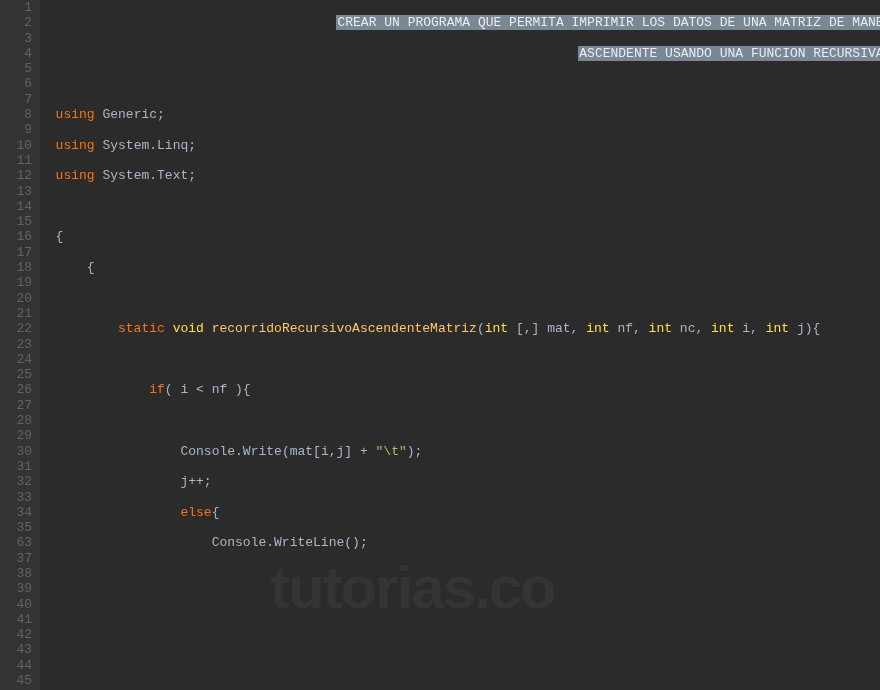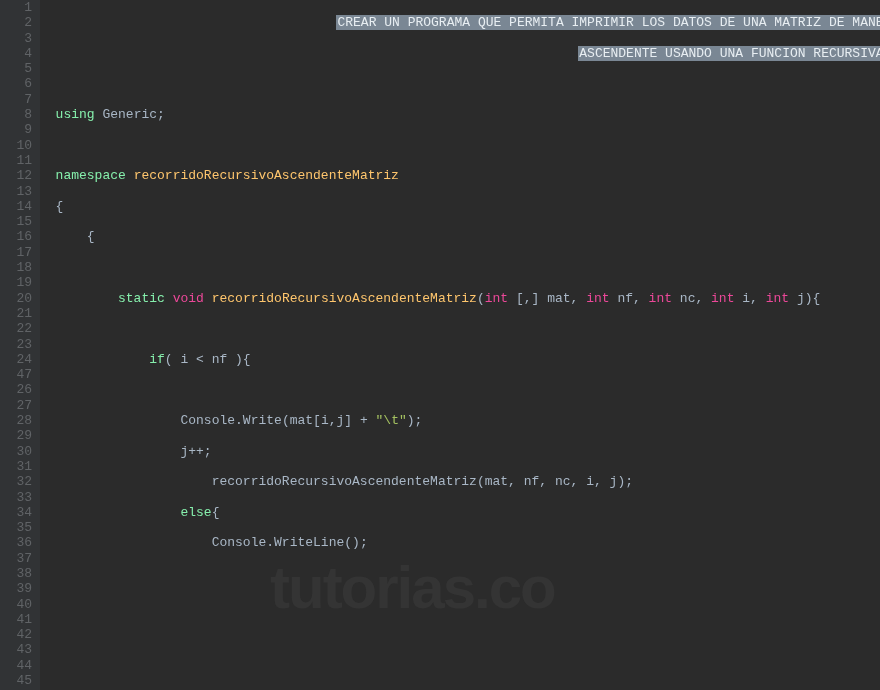--- a/index.html
+++ b/index.html
@@ -27,22 +27,22 @@
   .editor {
     flex: 1;
     background: #2b2b2b;
     color: #a9b7c6;
     line-height: 15.3px;
     white-space: pre;
     position: relative;
     overflow: hidden;
   }
   .editor .line { height: 15.3px; }
-  .kw { color: #86efac; }
-  .type { color: #ec4899; }
+  .kw { color: #f97316; }
+  .type { color: #fde047; }
   .cls { color: #ffc66d; }
   .fn { color: #ffc66d; }
   .str { color: #a5c261; }
   .sel {
     background: #7a8794;
     color: #e8eef2;
     padding: 0 1px;
   }
   .watermark {
     position: absolute;
@@ -77,60 +77,60 @@
 <div>15</div>
 <div>16</div>
 <div>17</div>
 <div>18</div>
 <div>19</div>
 <div>20</div>
 <div>21</div>
 <div>22</div>
 <div>23</div>
 <div>24</div>
-<div>47</div>
+<div>25</div>
 <div>26</div>
 <div>27</div>
 <div>28</div>
 <div>29</div>
 <div>30</div>
 <div>31</div>
 <div>32</div>
 <div>33</div>
 <div>34</div>
 <div>35</div>
-<div>36</div>
+<div>63</div>
 <div>37</div>
 <div>38</div>
 <div>39</div>
 <div>40</div>
 <div>41</div>
 <div>42</div>
 <div>43</div>
 <div>44</div>
 <div>45</div>
 </div>
 
 <div class="editor">
 <div class="line">                                      <span class="sel">CREAR UN PROGRAMA QUE PERMITA IMPRIMIR LOS DATOS DE UNA MATRIZ DE MANERA</span></div>
 <div class="line">                                                                     <span class="sel">ASCENDENTE USANDO UNA FUNCION RECURSIVA</span></div>
 <div class="line"> </div>
 <div class="line">  <span class="kw">using</span> <span>Generic</span>;</div>
+<div class="line">  <span class="kw">using</span> <span>System.Linq</span>;</div>
+<div class="line">  <span class="kw">using</span> <span>System.Text</span>;</div>
 <div class="line"> </div>
-<div class="line">  <span class="kw">namespace</span> <span class="cls">recorridoRecursivoAscendenteMatriz</span></div>
 <div class="line">  {</div>
 <div class="line">      {</div>
 <div class="line"> </div>
 <div class="line">          <span class="kw">static</span> <span class="type">void</span> <span class="fn">recorridoRecursivoAscendenteMatriz</span>(<span class="type">int</span> [,] <span>mat</span>, <span class="type">int</span> <span>nf</span>, <span class="type">int</span> <span>nc</span>, <span class="type">int</span> <span>i</span>, <span class="type">int</span> <span>j</span>){</div>
 <div class="line"> </div>
 <div class="line">              <span class="kw">if</span>( <span>i</span> &lt; <span>nf</span> ){</div>
 <div class="line"> </div>
 <div class="line">                  <span>Console</span>.<span>Write</span>(<span>mat</span>[<span>i</span>,<span>j</span>] + <span class="str">"\t"</span>);</div>
 <div class="line">                  <span>j</span>++;</div>
-<div class="line">                      <span>recorridoRecursivoAscendenteMatriz</span>(<span>mat</span>, <span>nf</span>, <span>nc</span>, <span>i</span>, <span>j</span>);</div>
 <div class="line">                  <span class="kw">else</span>{</div>
 <div class="line">                      <span>Console</span>.<span>WriteLine</span>();</div>
 
 
 
 
 
 
 
 

